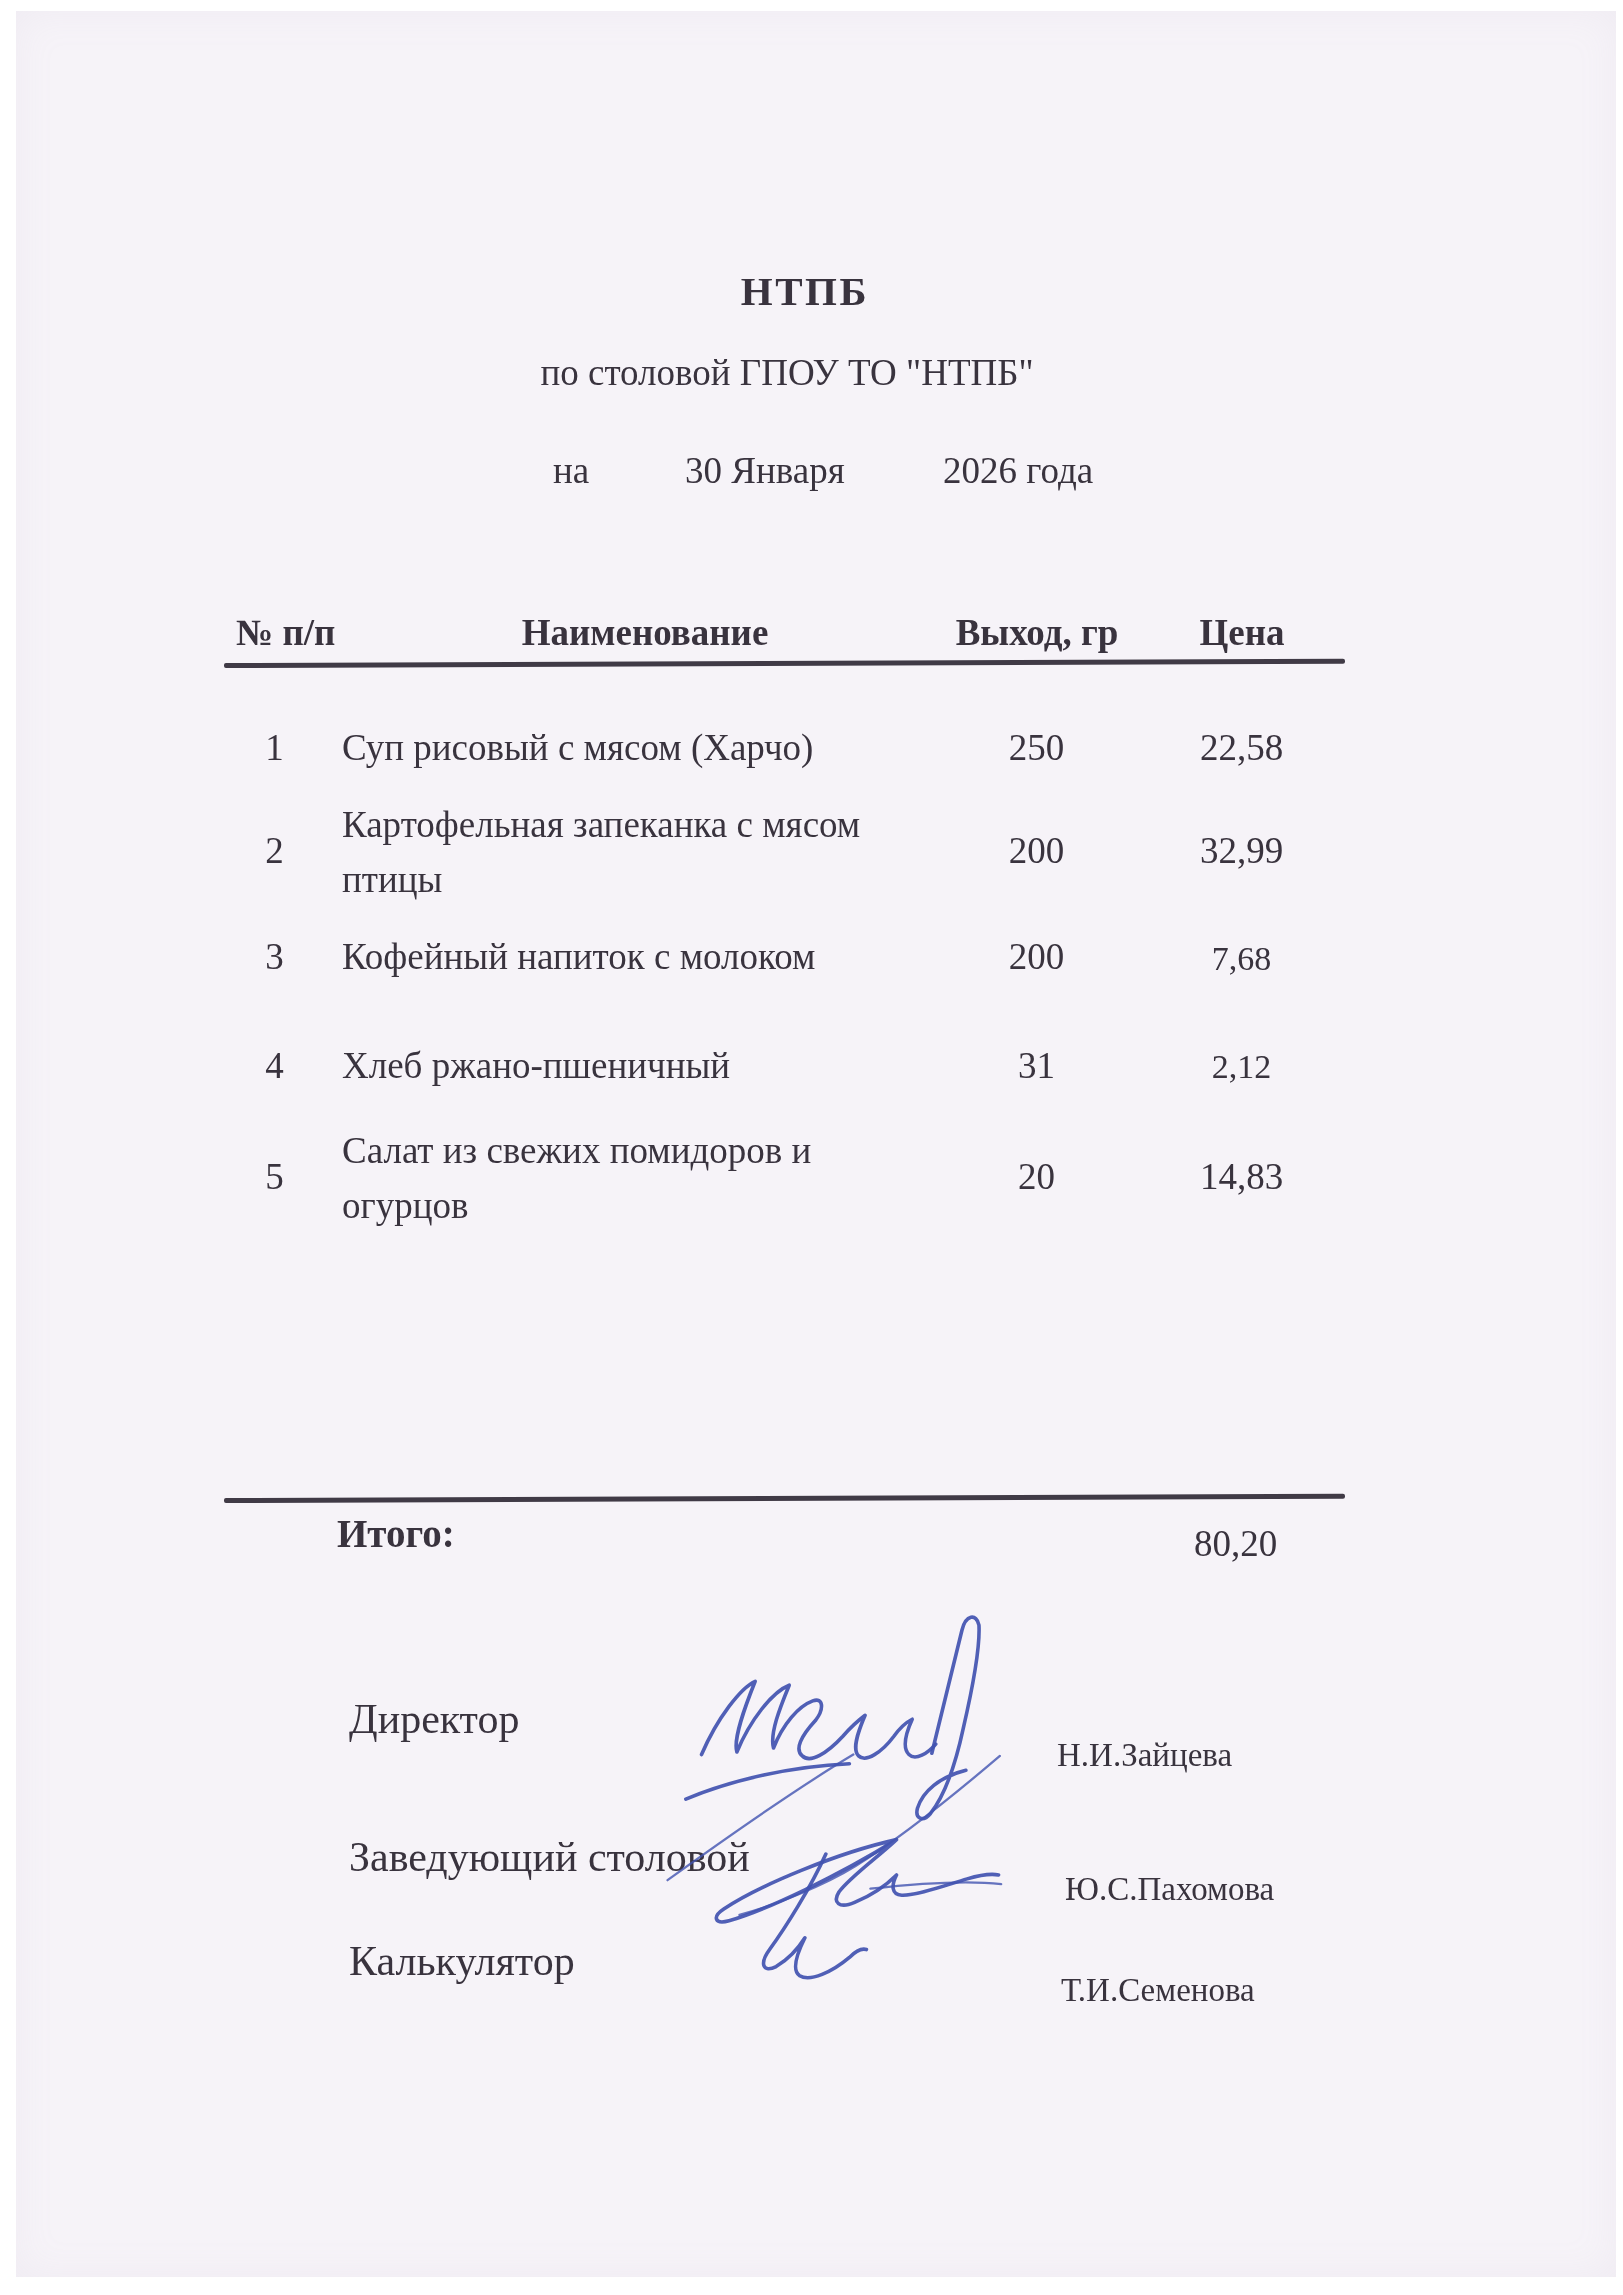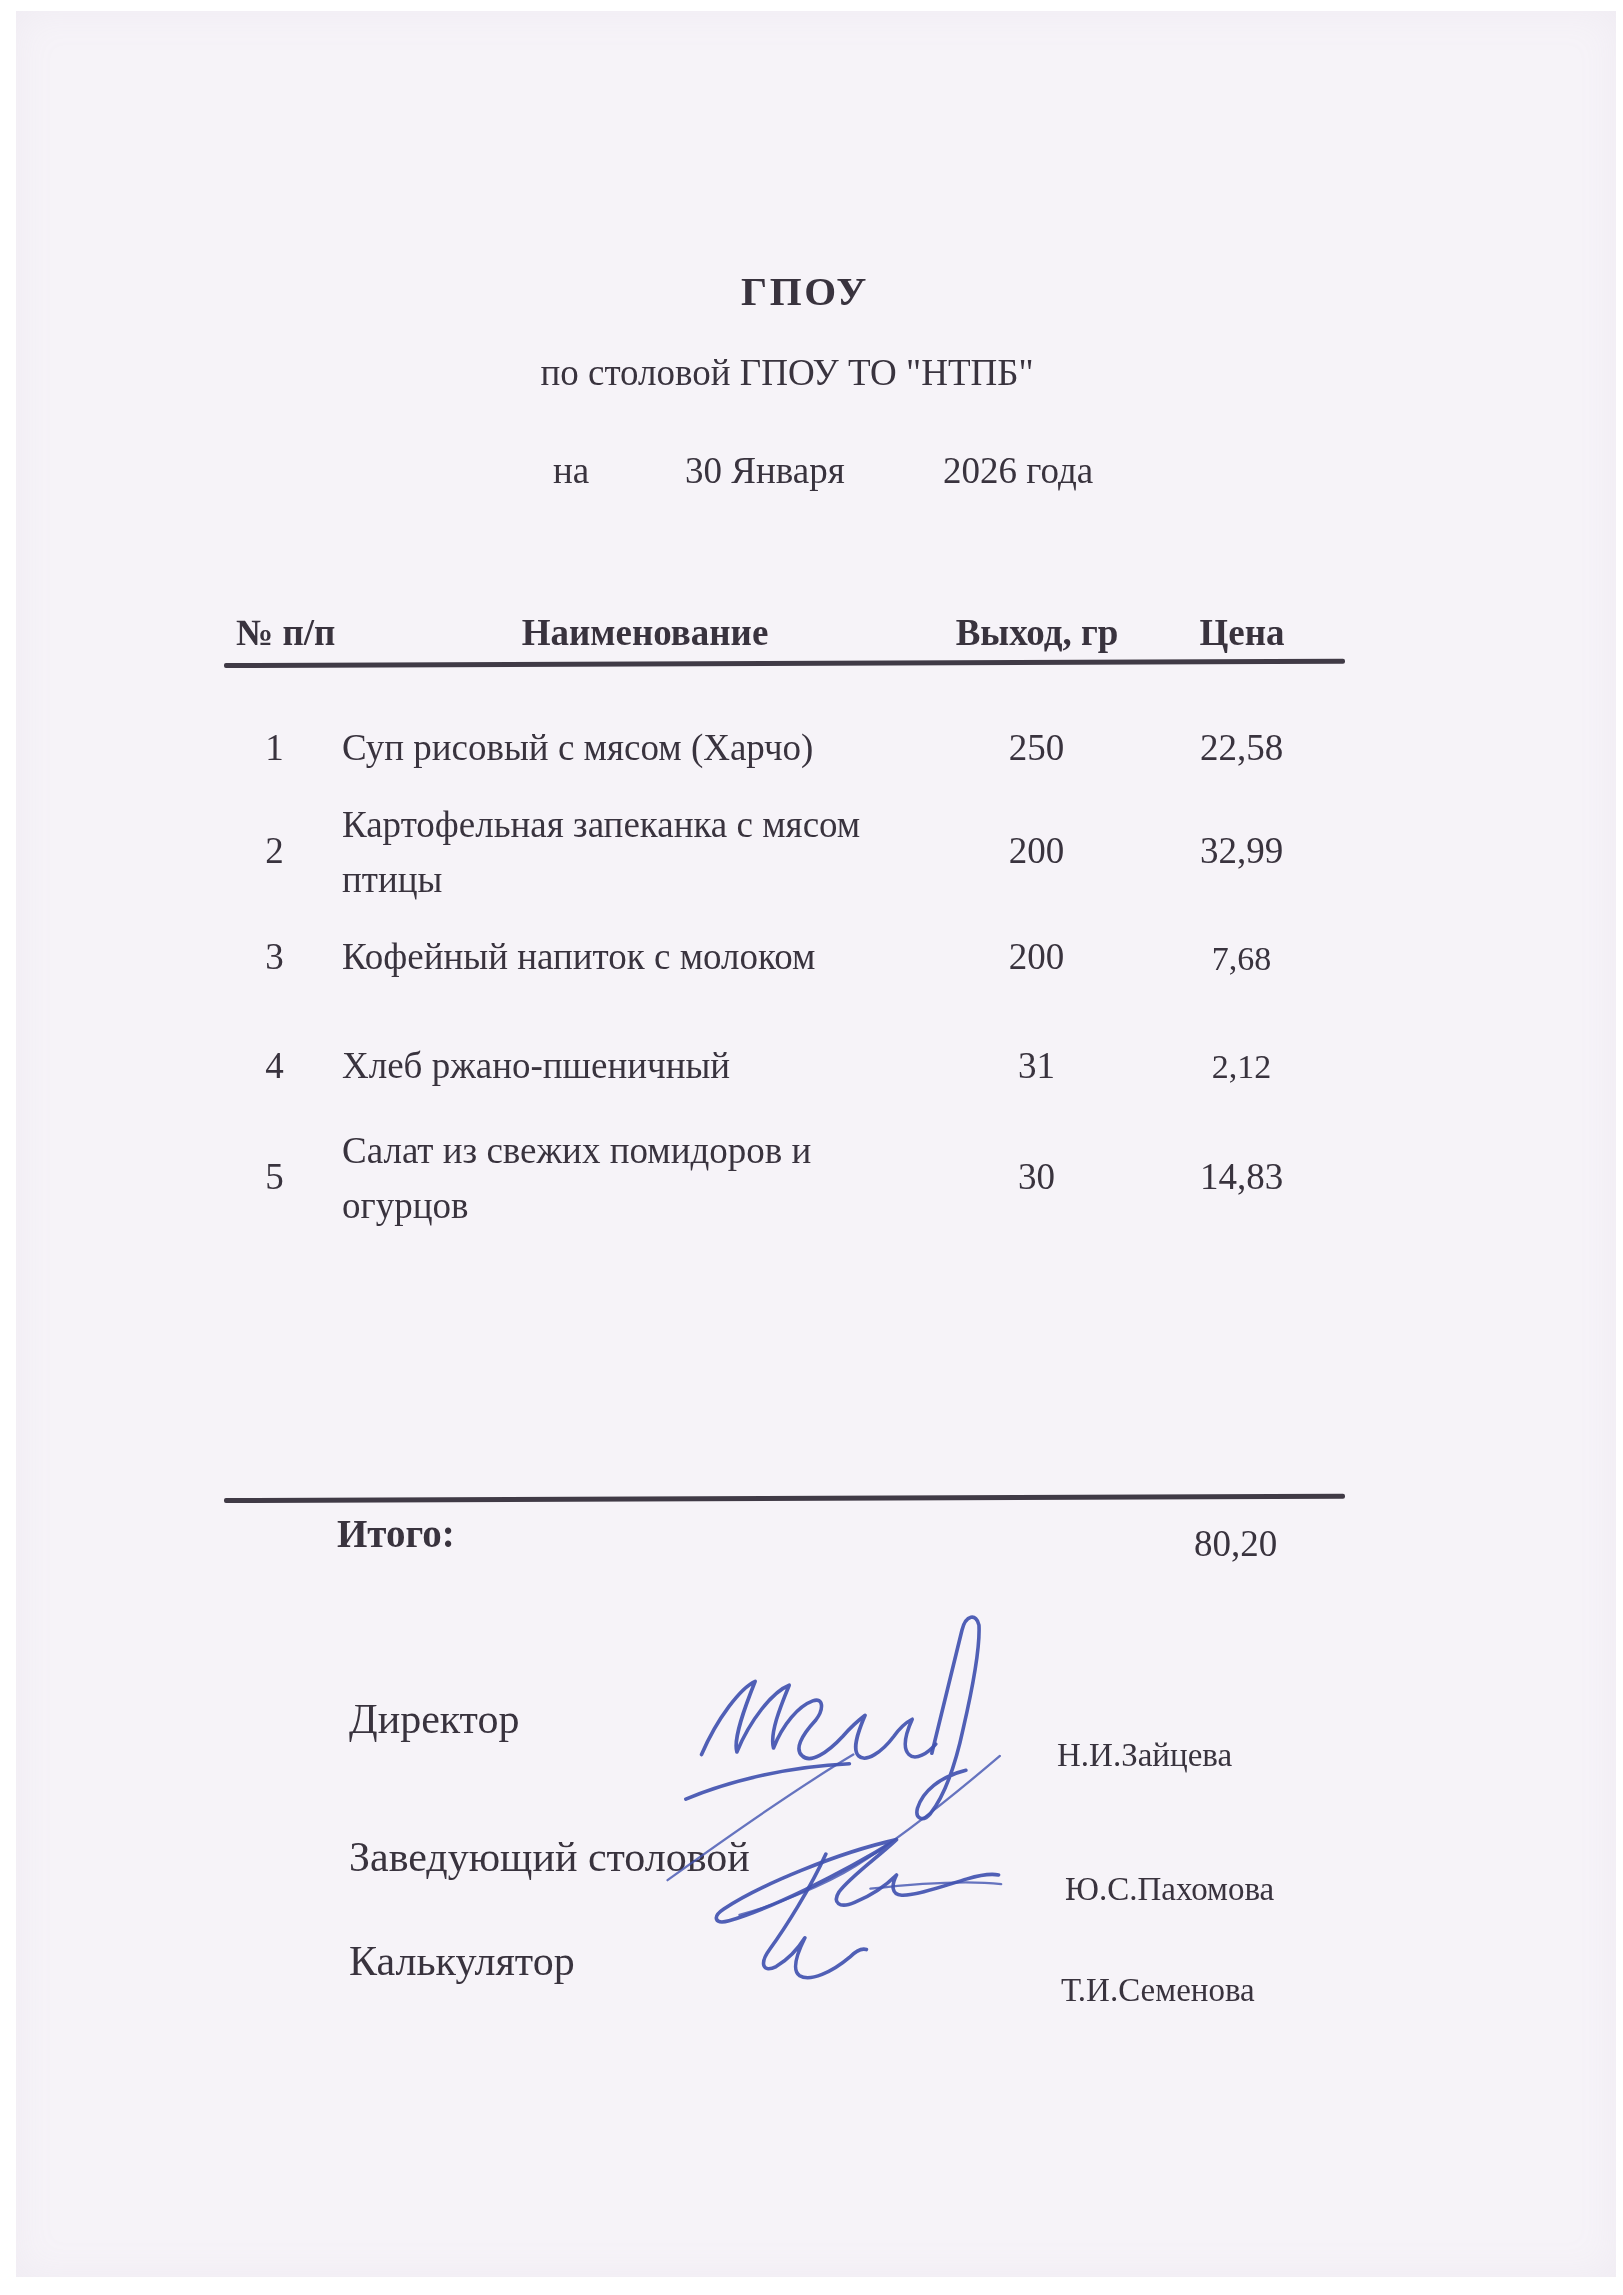--- a/index.html
+++ b/index.html
@@ -109,21 +109,21 @@
     opacity:0.92;
   }
   .sig-overlay path.thin{stroke-width:3.5;opacity:0.8;}
 </style>
 </head>
 <body>
 
 <div class="canvas">
   <div class="sheet"></div>
 
-  <div class="abs doc-title">ГПОУ</div>
+  <div class="abs doc-title">НТПБ</div>
   <div class="abs doc-subtitle">по столовой ГПОУ ТО "НТПБ"</div>
   <div class="date-line">
     <span class="abs date-prefix">на</span>
     <span class="abs date-value">30 Января</span>
     <span class="abs date-year">2026 года</span>
   </div>
 
   <div>
     <span class="abs th th-num">№ п/п</span>
     <span class="abs th th-name center">Наименование</span>
@@ -152,21 +152,21 @@
   </div>
   <div class="r4">
     <span class="abs cell cell-num">4</span>
     <span class="abs cell cell-name">Хлеб ржано-пшеничный</span>
     <span class="abs cell cell-out">31</span>
     <span class="abs cell cell-price">2,12</span>
   </div>
   <div class="r5">
     <span class="abs cell cell-num">5</span>
     <span class="abs cell cell-name">Салат из свежих помидоров и огурцов</span>
-    <span class="abs cell cell-out">30</span>
+    <span class="abs cell cell-out">20</span>
     <span class="abs cell cell-price">14,83</span>
   </div>
 
   <div class="abs rule rule-total"></div>
   <span class="abs total-label">Итого:</span>
   <span class="abs total-value">80,20</span>
 
   <span class="abs sig-role sig-role-director">Директор</span>
   <span class="abs sig-name sig-name-director">Н.И.Зайцева</span>
   <span class="abs sig-role sig-role-manager">Заведующий столовой</span>

